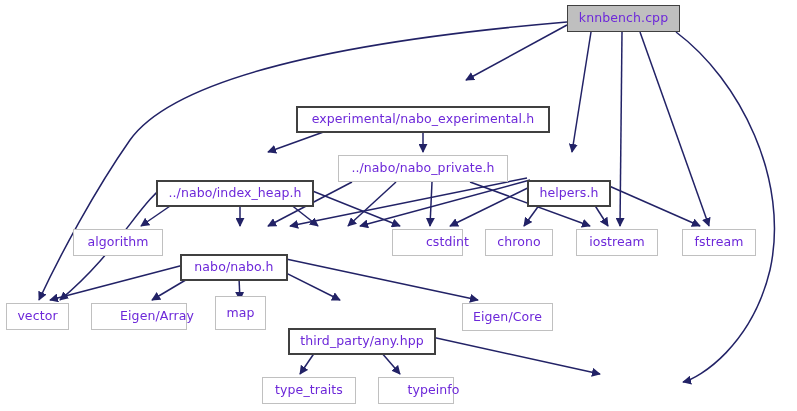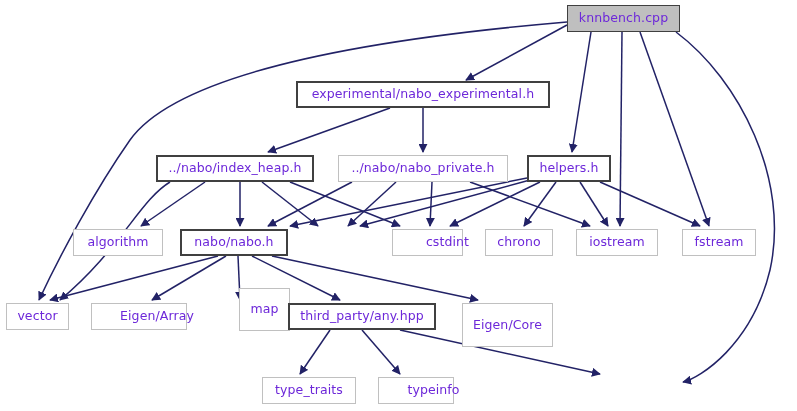--- a/index.html
+++ b/index.html
@@ -2,21 +2,21 @@
 <html><head>
 <meta charset="utf-8">
 <style>
   html,body{margin:0;padding:0;background:#ffffff;}
   #graph{position:relative;width:797px;height:411px;background:#ffffff;
          font-family:"DejaVu Sans","Liberation Sans",sans-serif;overflow:hidden;}
   #edges{position:absolute;left:0;top:0;width:797px;height:411px;}
   .node{position:absolute;box-sizing:border-box;display:flex;align-items:center;
         justify-content:center;background:#ffffff;border:1px solid #c0c0c0;
         color:#6d28d9;white-space:nowrap;z-index:3;}
-  .node.bold{border:2px solid #404040;}
+  .node.bold{border:2px solid #404040;margin-top:25px;}
   .node.root{background:#bfbfbf;border:1px solid #404040;}
   .node .lbl{font-size:12.5px;line-height:1;letter-spacing:0.1px;}
 </style>
 </head>
 <body>
 
 <div id="graph">
   <svg id="edges" viewBox="0 0 797 411" xmlns="http://www.w3.org/2000/svg">
       <defs>
         <marker id="arrow" viewBox="0 0 10 10" refX="9" refY="5" markerWidth="6" markerHeight="6" orient="auto-start-reverse">
@@ -87,27 +87,27 @@
     </div>
     <div class="node" style="left: 682px; top: 229px; width: 74px; height: 27px;">
       <span class="lbl">fstream</span>
     </div>
     <div class="node" style="left: 6px; top: 303px; width: 63px; height: 27px;">
       <span class="lbl">vector</span>
     </div>
     <div class="node" style="left: 91px; top: 303px; width: 96px; height: 27px; padding-left: 36px;">
       <span class="lbl">Eigen/Array</span>
     </div>
-    <div class="node" style="left: 215px; top: 288px; width: 51px; height: 43px; margin-left: 24px;">
+    <div class="node" style="left: 215px; top: 296px; width: 51px; height: 34px;">
       <span class="lbl">map</span>
     </div>
     <div class="node bold" style="left: 288px; top: 303px; width: 148px; height: 27px;">
       <span class="lbl">third_party/any.hpp</span>
     </div>
-    <div class="node" style="left: 462px; top: 303px; width: 91px; height: 44px; text-align: center;">
+    <div class="node" style="left: 462px; top: 303px; width: 91px; height: 28px; text-align: center;">
       <span class="lbl">Eigen/Core</span>
     </div>
     <div class="node" style="left: 262px; top: 377px; width: 94px; height: 27px;">
       <span class="lbl">type_traits</span>
     </div>
     <div class="node" style="left: 378px; top: 377px; width: 76px; height: 27px; padding-left: 35px;">
       <span class="lbl">typeinfo</span>
     </div>
     <div class="node" style="left: 588px; top: 377px; width: 93px; height: 27px; margin-top: 42px;">
       <span class="lbl">stdexcept</span>

